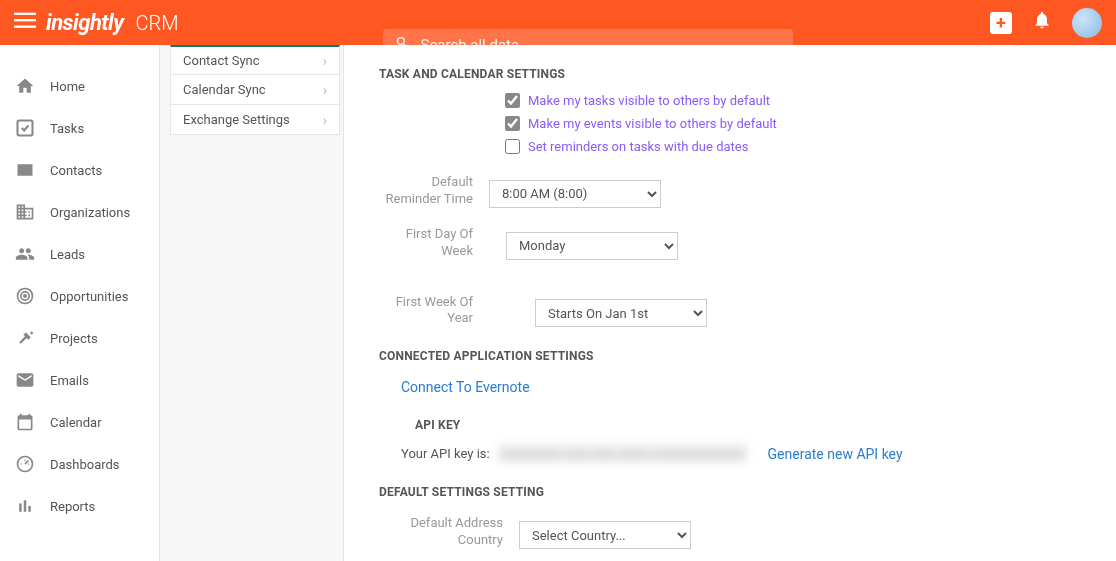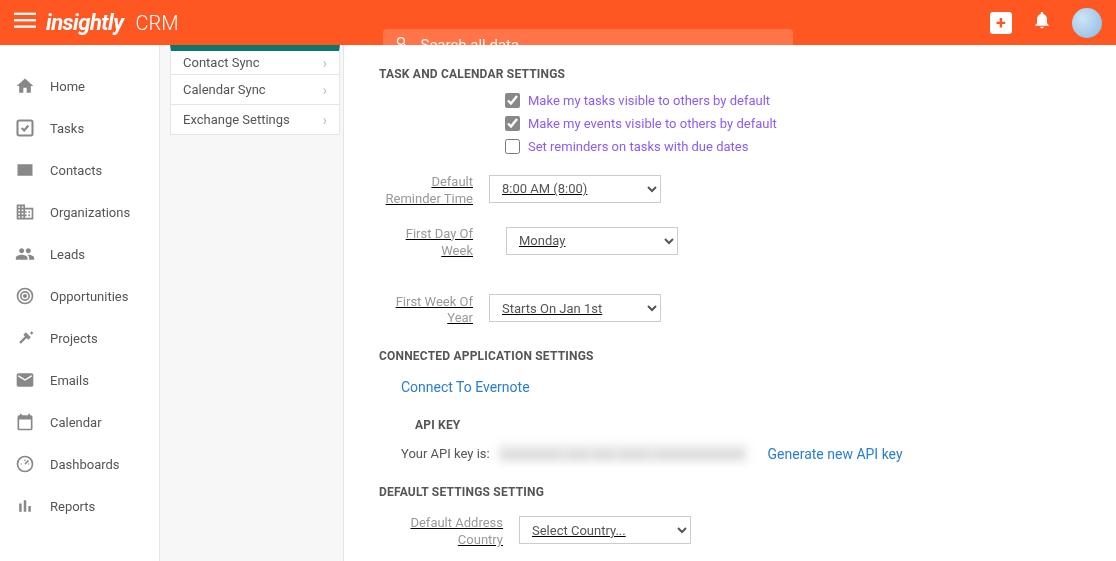--- a/index.html
+++ b/index.html
@@ -22,27 +22,27 @@
 
 .main { display: flex; height: calc(561px - 45px); }
 
 .sidebar-left { width: 160px; background: #fff; border-right: 1px solid #e5e5e5; padding-top: 20px; }
 .nav-item { display: flex; align-items: center; height: 42px; padding: 0 14px; cursor: pointer; color: #555; font-size: 13px; }
 .nav-icon { width: 22px; height: 22px; margin-right: 14px; display: flex; align-items: center; justify-content: center; color: #777; }
 .nav-icon svg { width: 20px; height: 20px; }
 
 .sub-sidebar { width: 183px; padding: 0; }
 .sub-item { background: #fff; border: 1px solid #e5e5e5; border-top: none; height: 30px; display: flex; align-items: center; justify-content: space-between; padding: 0 12px; font-size: 13px; color: #555; cursor: pointer; margin-left: 10px; width: 170px; }
-.sub-item:first-child { border-top: 6px solid #0f766e; }
+.sub-item:first-child { border-top: 2px solid #0f766e; }
 .chevron { color: #bbb; font-size: 14px; }
 
 .content { flex: 1; background: #fff; border-left: 1px solid #e5e5e5; padding: 0 20px 20px 35px; overflow-y: auto; position: relative; }
 .section-header { font-size: 12px; font-weight: 700; color: #555; margin: 22px 0 12px 0; letter-spacing: 0.2px; }
 
-.form-row { display: flex; align-items: center; margin-bottom: 8px; text-decoration: underline; }
+.form-row { display: flex; align-items: flex-end; margin-bottom: 8px; }
 .form-label { width: 110px; text-align: right; font-size: 13px; color: #999; padding-right: 16px; padding-top: 4px; line-height: 1.3; }
 .checkbox-row { display: flex; align-items: center; margin-bottom: 8px; margin-left: 126px; }
 .checkbox-row input[type="checkbox"] { width: 15px; height: 15px; margin-right: 8px; accent-color: #888; cursor: pointer;}
 .checkbox-row label { font-size: 13px; color: #8b5cf6; }
 select { width: 172px; height: 28px; border: 1px solid #ccc; background: #fff; padding: 0 8px; font-size: 13px; color: #555; cursor: pointer; }
 
 .api-row { display:flex; align-items:center; margin-left:22px; margin-top:10px;}
 .api-label { font-size: 13px; color: #555; margin-right: 8px;}
 .api-value { filter: blur(4px); background: #eee; color: #aaa; font-size:13px; padding: 2px 4px; letter-spacing:1px; }
 .link { color: #2a7ed2; font-size: 14px; cursor: pointer; }
@@ -219,21 +219,21 @@
       </select>
     </div>
 
     <div class="form-row" style="margin-top:14px;gap:17px;">
       <div class="form-label">First Day Of Week</div>
       <select>
         <option>Monday</option>
       </select>
     </div>
 
-    <div class="form-row" style="margin-top:30px;">
+    <div class="form-row" style="margin-top:30px;gap:46px;">
       <div class="form-label">First Week Of Year</div>
       <select>
         <option>Starts On Jan 1st</option>
       </select>
     </div>
 
     <div class="section-header">CONNECTED APPLICATION SETTINGS</div>
     <span class="link connect-link">Connect To Evernote</span>
 
     <div class="section-header" style="margin-top:22px;margin-left:36px;">API KEY</div>

